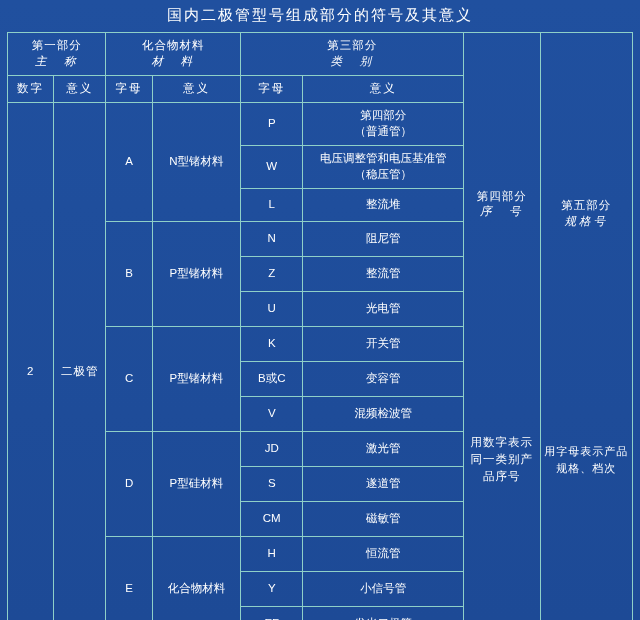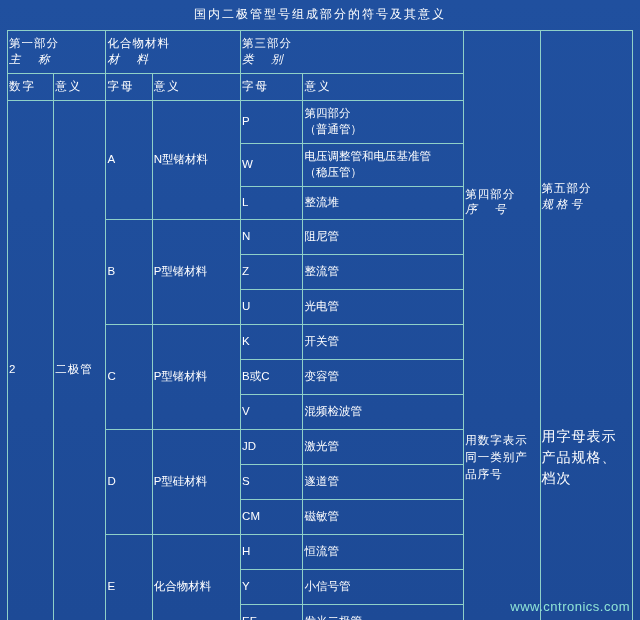--- a/index.html
+++ b/index.html
@@ -15,35 +15,35 @@
     overflow: hidden;
   }
   #page {
     position: relative;
     width: 640px;
     height: 620px;
     background: linear-gradient(180deg, #20509f 0%, #1d4a96 100%);
   }
   .title {
     text-align: center;
-    font-size: 12px;
+    font-size: 15px;
     letter-spacing: 2px;
     padding: 6px 0 7px 0;
     color: #ffffff;
     font-weight: normal;
   }
   table.main {
     border-collapse: collapse;
     width: 626px;
     margin: 0 auto;
     table-layout: fixed;
   }
   table.main td, table.main th {
     border: 1px solid #8fd0c8;
-    text-align: left;
+    text-align: center;
     vertical-align: middle;
     font-size: 11.5px;
     color: #ffffff;
     font-weight: normal;
     padding: 2px 1px;
     line-height: 1.35;
   }
   th.part-head {
     font-size: 12.5px;
     letter-spacing: 1px;
@@ -107,21 +107,21 @@
         <th class="part-head" rowspan="17">
           <span class="l1">第四部分</span>
           <span class="l2">序　号</span>
           <div style="height:214px"></div>
           <span class="nb" style="font-weight:normal;font-size:11.5px;line-height:1.5">用数字表示同一类别产品序号</span>
         </th>
         <th class="part-head" rowspan="17">
           <span class="l1">第五部分</span>
           <span class="l2">规格号</span>
           <div style="height:214px"></div>
-          <span class="nb" style="font-weight:normal;font-size:14px;line-height:1.5">用字母表示产品规格、档次</span>
+          <span class="nb" style="font-weight:normal;font-size:11px;line-height:1.5">用字母表示产品规格、档次</span>
         </th>
       </tr>
       <tr>
         <td class="sub-head">数字</td>
         <td class="sub-head">意义</td>
         <td class="sub-head">字母</td>
         <td class="sub-head">意义</td>
         <td class="sub-head">字母</td>
         <td class="sub-head">意义</td>
       </tr>
@@ -204,14 +204,13 @@
         <td class="letter cell" style="height:30px">Y</td>
         <td class="cell" style="height:30px">小信号管</td>
       </tr>
       <tr>
         <td class="letter cell" style="height:30px">EF</td>
         <td class="cell" style="height:30px">发光二极管</td>
       </tr>
     </tbody>
   </table>
 
-  <div class="watermark">www.cntronics.com</div>
 </div>
 
 </body></html>

